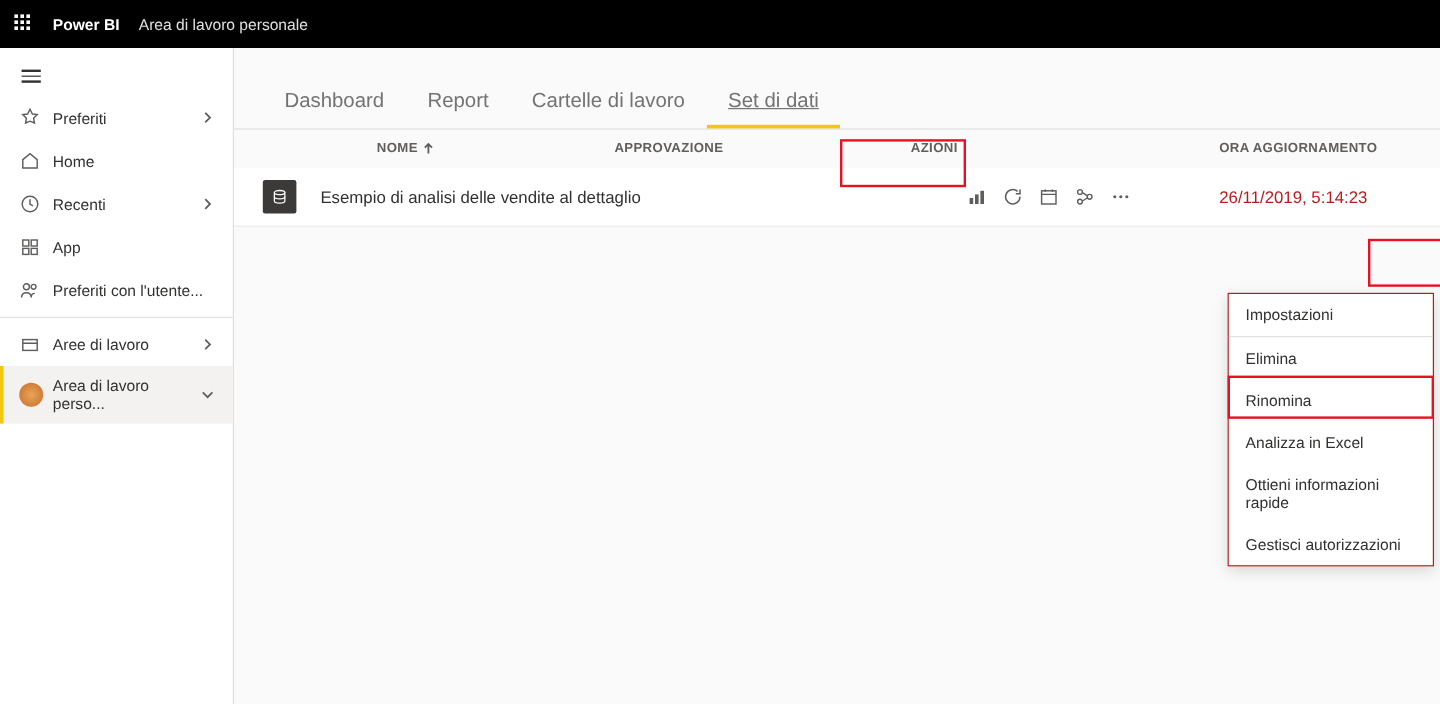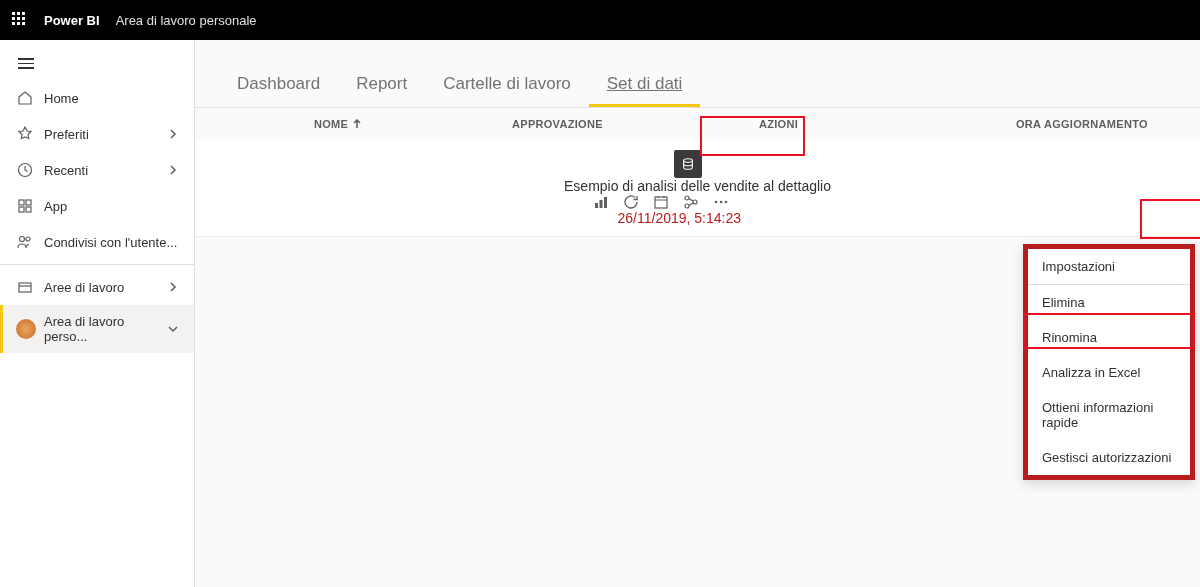--- a/index.html
+++ b/index.html
@@ -36,33 +36,33 @@
     .tab { padding: 10px 18px; font-size: 17px; color: #737373; cursor: pointer; }
     .tab.active { border-bottom: 3px solid #f2c811; text-decoration: underline; }
     
     .table-header { display: flex; align-items: center; padding: 10px 24px; font-size: 11px; font-weight: 700; color: #605e5c; text-transform: uppercase; letter-spacing: 0.3px; gap: 47px; }
     .col-icon { width: 48px; }
     .col-name { flex: 1; display: flex; align-items: center; gap: 4px; }
     .col-approv { width: 200px; }
     .col-actions { width: 210px; }
     .col-refresh { width: 160px; text-align: left; }
     
-    .data-row { display: flex; align-items: center; padding: 10px 24px; background: #fff; border-bottom: 1px solid #edebe9; flex-direction: column; }
+    .data-row { display: flex; align-items: center; padding: 10px 24px; background: #fff; border-bottom: 1px solid #edebe9; }
     .dataset-icon-box { width: 28px; height: 28px; background: #3b3a39; color: #fff; display: flex; align-items: center; justify-content: center; border-radius: 2px; }
     .row-name { font-size: 14px; color: #323130; }
     .actions-icons { display: flex; gap: 14px; align-items: center; color: #605e5c; }
     .actions-icons .icn { cursor: pointer; width: 16px; height: 16px; display: flex; align-items: center; justify-content: center; }
     .row-time { font-size: 14px; color: #b91c1c; }
     
     .highlight-red { border: 2px solid #e81123; position: absolute; pointer-events: none; }
     .hl-tab { left: 505px; top: 76px; width: 105px; height: 40px; }
     .hl-actions { left: 945px; top: 159px; width: 75px; height: 40px; }
     .hl-delete { left: 828px; top: 273px; width: 172px; height: 36px; }
     
-    .context-menu { position: absolute; left: 828px; top: 204px; width: 172px; background: #fff; border: 5px solid #b91c1c; box-shadow: 0 4px 12px rgba(0,0,0,0.15); }
+    .context-menu { position: absolute; left: 828px; top: 204px; width: 172px; background: #fff; border: 1px solid #b91c1c; box-shadow: 0 4px 12px rgba(0,0,0,0.15); }
     .menu-item { padding: 10px 14px; font-size: 13px; color: #323130; cursor: pointer; }
     .menu-sep { height: 1px; background: #e1dfdd; }
     
     svg { display: block; }
   </style>
 </head>
 <body>
 
 <div class="topbar">
   <div class="waffle">
@@ -85,37 +85,37 @@
     <div class="hamburger">
       <span class="hamburger-icon">
           <span></span>
           <span></span>
           <span></span>
         </span>
     </div>
     <div class="nav-item">
       <span class="nav-icon">
         <svg width="16" height="16" viewBox="0 0 16 16" fill="none" stroke="currentColor" stroke-width="1.2">
+            <path d="M8 1l2 4 4 .5-3 3 .7 4L8 11l-3.7 1.5.7-4-3-3L6 5z"></path>
+          </svg>
+      </span>
+      <span class="nav-label">Preferiti</span>
+      <span class="nav-caret">
+        <svg width="10" height="10" viewBox="0 0 10 10" fill="none" stroke="currentColor" stroke-width="1.5">
+            <path d="M3 1l4 4-4 4"></path>
+          </svg>
+      </span>
+    </div>
+    <div class="nav-item">
+      <span class="nav-icon">
+        <svg width="16" height="16" viewBox="0 0 16 16" fill="none" stroke="currentColor" stroke-width="1.2">
             <path d="M2 7l6-5 6 5v7H2z"></path>
           </svg>
       </span>
       <span class="nav-label">Home</span>
-    </div>
-    <div class="nav-item">
-      <span class="nav-icon">
-        <svg width="16" height="16" viewBox="0 0 16 16" fill="none" stroke="currentColor" stroke-width="1.2">
-            <path d="M8 1l2 4 4 .5-3 3 .7 4L8 11l-3.7 1.5.7-4-3-3L6 5z"></path>
-          </svg>
-      </span>
-      <span class="nav-label">Preferiti</span>
-      <span class="nav-caret">
-        <svg width="10" height="10" viewBox="0 0 10 10" fill="none" stroke="currentColor" stroke-width="1.5">
-            <path d="M3 1l4 4-4 4"></path>
-          </svg>
-      </span>
     </div>
     <div class="nav-item">
       <span class="nav-icon">
         <svg width="16" height="16" viewBox="0 0 16 16" fill="none" stroke="currentColor" stroke-width="1.2">
             <circle cx="8" cy="8" r="6.5"></circle>
             <path d="M8 4v4l2.5 1.5"></path>
           </svg>
       </span>
       <span class="nav-label">Recenti</span>
       <span class="nav-caret">
@@ -136,21 +136,21 @@
       <span class="nav-label">App</span>
     </div>
     <div class="nav-item">
       <span class="nav-icon">
         <svg width="16" height="16" viewBox="0 0 16 16" fill="none" stroke="currentColor" stroke-width="1.2">
             <circle cx="5" cy="5" r="2.5"></circle>
             <circle cx="11" cy="5" r="2"></circle>
             <path d="M1 14c0-3 2-4 4-4s4 1 4 4M9 14c0-2.5 1.5-3.5 3-3.5"></path>
           </svg>
       </span>
-      <span class="nav-label">Condivisi con l'utente...</span>
+      <span class="nav-label">Preferiti con l'utente...</span>
     </div>
     <div class="nav-sep"></div>
     <div class="nav-item">
       <span class="nav-icon">
         <svg width="16" height="16" viewBox="0 0 16 16" fill="none" stroke="currentColor" stroke-width="1.2">
             <rect x="2" y="4" width="12" height="9"></rect>
             <path d="M2 7h12"></path>
           </svg>
       </span>
       <span class="nav-label">Aree di lavoro</span>

